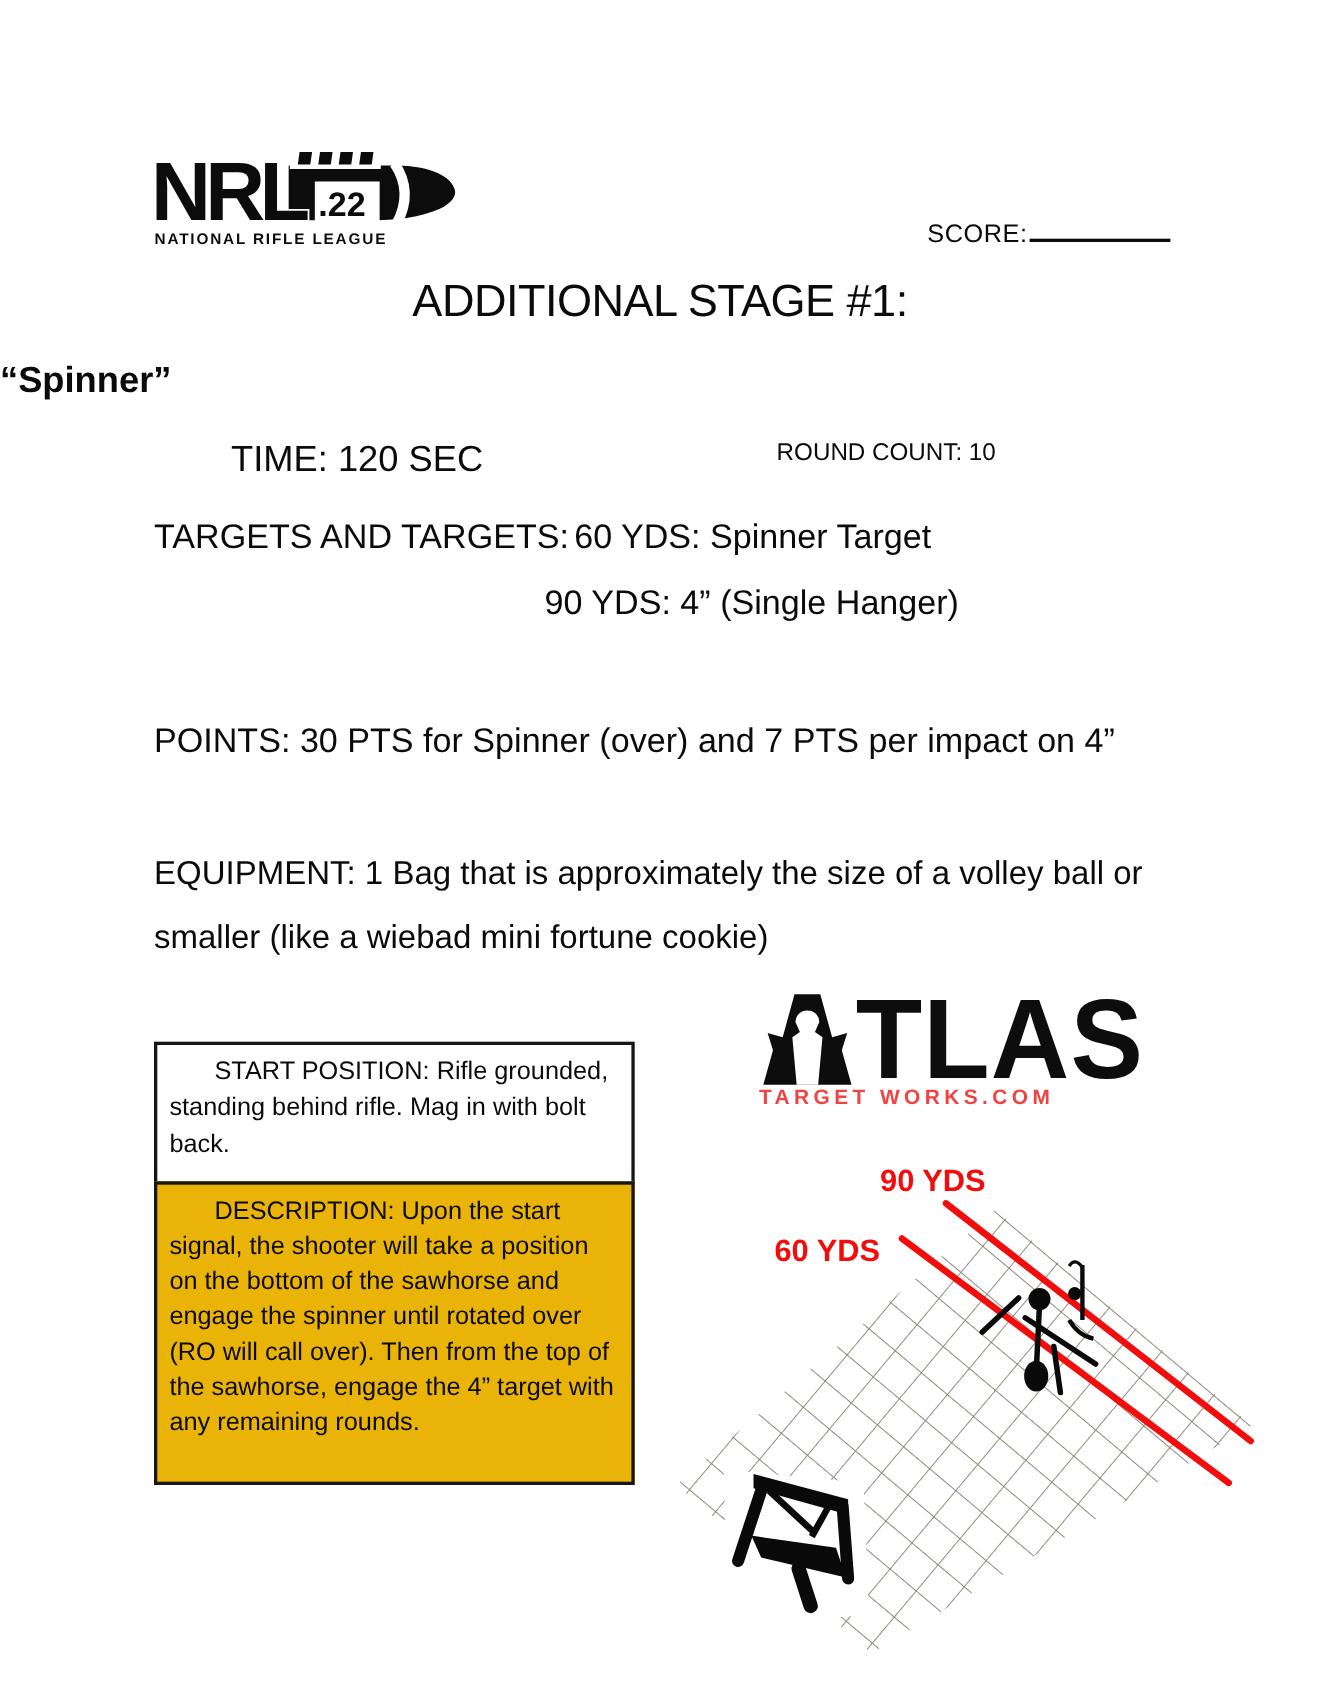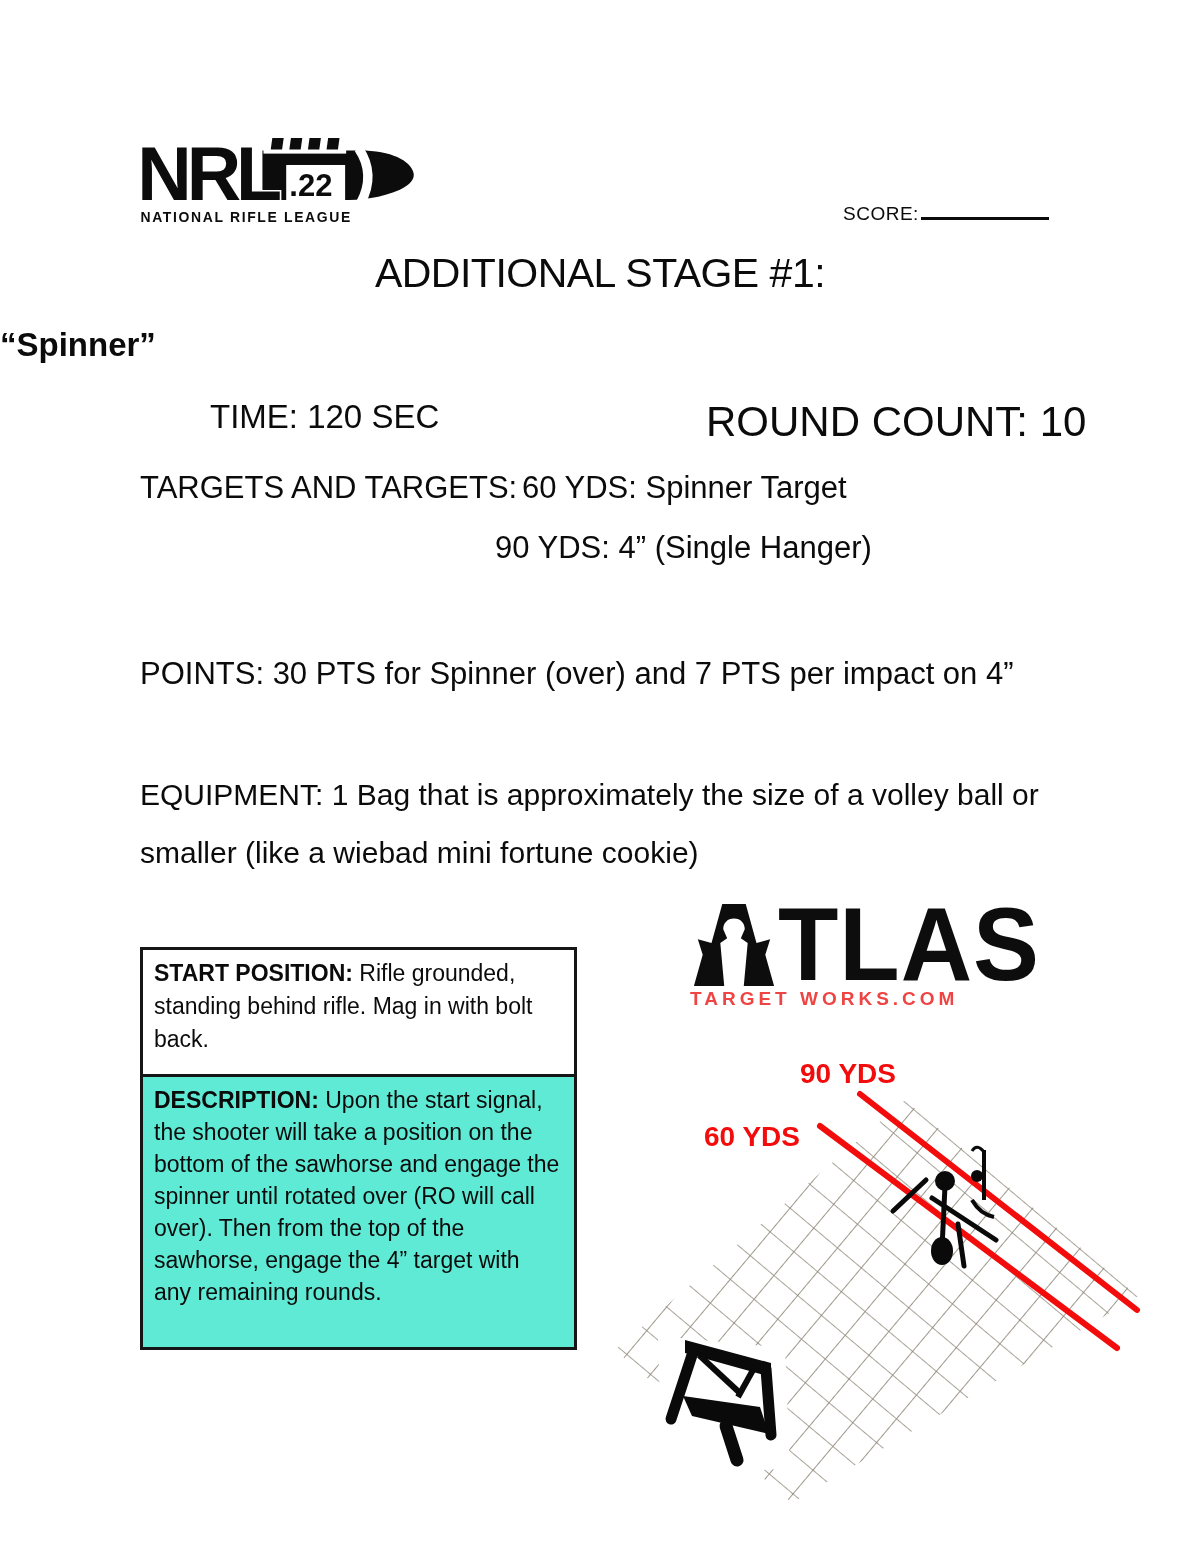--- a/index.html
+++ b/index.html
@@ -10,39 +10,39 @@
   *{margin:0;padding:0;box-sizing:border-box;}
   body{background:#ffffff;font-family:"Liberation Sans",sans-serif;color:var(--ink);}
   .page{
     position:relative;width:1200px;height:1553px;background:#ffffff;overflow:hidden;
     font-family:"Liberation Sans",sans-serif;
   }
   .abs{position:absolute;}
   
   .nrl-logo{left:140px;top:135px;width:280px;height:92px;}
   
-  .score{left:843px;top:196px;font-size:19px;letter-spacing:.5px;white-space:nowrap;}
+  .score{left:843px;top:196px;font-size:23px;letter-spacing:.5px;white-space:nowrap;}
   .score-blank{display:inline-block;width:128px;border-bottom:3px solid var(--ink);height:24px;margin-left:2px;}
   
   .title{left:0;top:250px;width:1200px;text-align:center;font-size:41px;letter-spacing:-.5px;}
   .stage-name{left:0;top:326px;width:1200px;text-align:left;font-size:33px;font-weight:bold;}
   .time{left:210px;top:398px;font-size:33px;white-space:nowrap;}
-  .round-count{left:706px;top:398px;font-size:42px;white-space:nowrap;}
+  .round-count{left:706px;top:398px;font-size:22px;white-space:nowrap;}
   
   .ranges-label{left:140px;top:470px;font-size:31px;white-space:nowrap;}
   .range1{left:522px;top:470px;font-size:31px;white-space:nowrap;}
   .range2{left:495px;top:530px;font-size:31px;white-space:nowrap;}
   .points{left:140px;top:656px;font-size:31px;white-space:nowrap;}
   .equipment{left:140px;top:766px;width:910px;font-size:30px;line-height:58px;}
   
   .posbox{left:140px;top:947px;width:437px;height:130px;border:3px solid #161616;
           padding:7px 11px;font-size:23px;line-height:33px;background:#fff;}
   .descbox{left:140px;top:1074px;width:437px;height:276px;border:3px solid #161616;
-          padding:7px 11px;font-size:23px;line-height:32px;background:#5eead4;}
-  .boxlabel{font-weight:bold;}
+          padding:7px 11px;font-size:23px;line-height:32px;background:#eab308;}
+  .boxlabel{font-weight:normal;margin-left:41px;}
   
   .atlas{left:690px;top:902px;width:380px;}
   .atlas-row{display:flex;align-items:center;height:86px;}
   .atlas-word{font-size:103px;font-weight:bold;letter-spacing:1px;line-height:84px;
               transform:scaleX(.96);transform-origin:left bottom;color:#0d0d0d;}
   .atlas-tagline{margin-top:0;font-size:19px;font-weight:bold;letter-spacing:4px;
                  white-space:nowrap;color:#ef4444;}
   
   .diagram{left:600px;top:1048px;width:600px;height:505px;}
   .diagram svg{position:absolute;left:0;top:0;}

